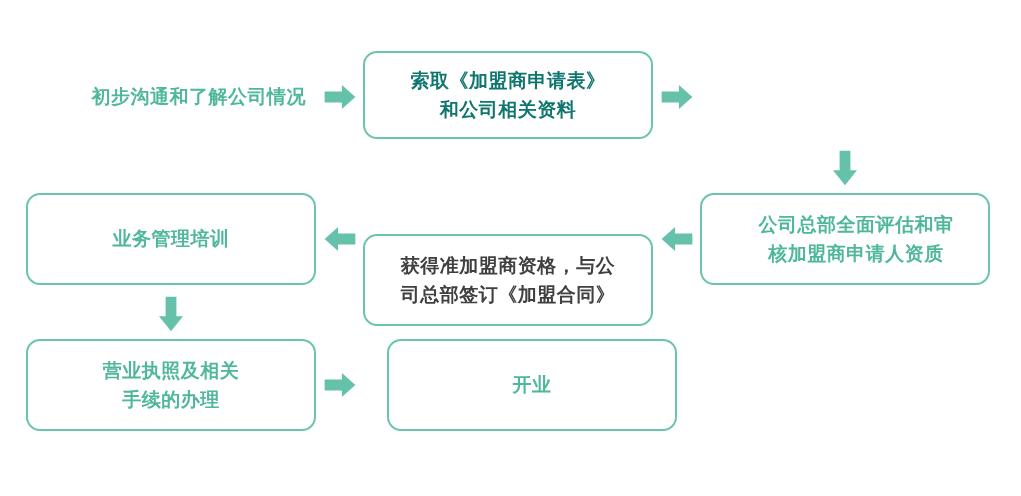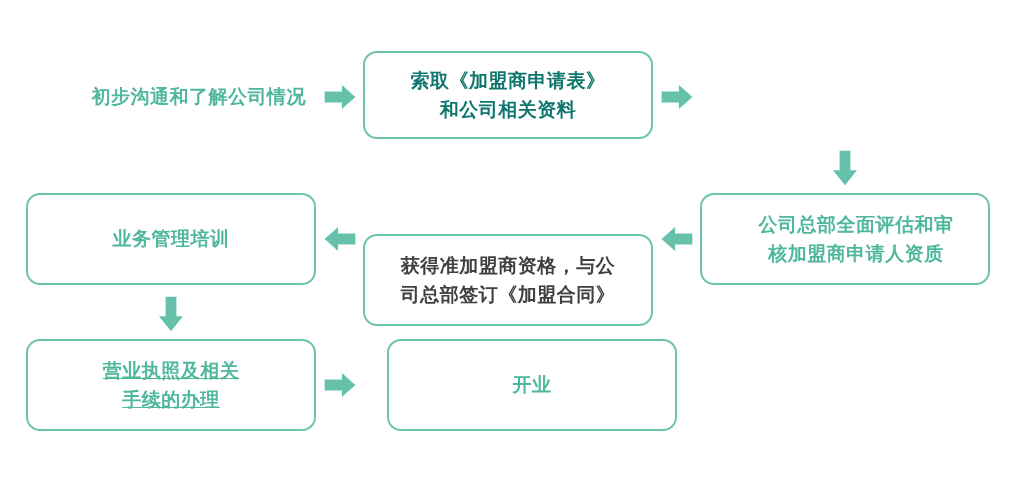--- a/index.html
+++ b/index.html
@@ -70,21 +70,21 @@
       <span class="node-label">公司总部全面评估和审
 核加盟商申请人资质</span>
     </div>
     <div class="node boxed" style="left: 363px; top: 193px; width: 290px; height: 92px; color: #404040; border-color: rgb(107, 196, 173); margin-top: 41px;">
       <span class="node-label">获得准加盟商资格，与公
 司总部签订《加盟合同》</span>
     </div>
     <div class="node boxed" style="left: 26px; top: 193px; width: 290px; height: 92px; color: rgb(79, 183, 156); border-color: rgb(107, 196, 173); text-align: right;">
       <span class="node-label">业务管理培训</span>
     </div>
-    <div class="node boxed" style="left: 26px; top: 339px; width: 290px; height: 92px; color: rgb(79, 183, 156); border-color: rgb(107, 196, 173); text-decoration: underline;">
+    <div class="node boxed" style="left: 26px; top: 339px; width: 290px; height: 92px; color: rgb(79, 183, 156); border-color: rgb(107, 196, 173);">
       <span class="node-label">营业执照及相关
 手续的办理</span>
     </div>
     <div class="node boxed" style="left: 363px; top: 339px; width: 290px; height: 92px; color: rgb(79, 183, 156); border-color: rgb(107, 196, 173); margin-left: 24px;">
       <span class="node-label">开业</span>
     </div>
     <span class="arrow" style="left: 324px; top: 82px; width: 32px; height: 30px;">
       <svg viewBox="0 0 100 100" width="32" height="30" preserveAspectRatio="none">
         <path d="M2,32 L56,32 L56,10 L98,50 L56,90 L56,68 L2,68 Z" fill="#65C1A9"></path>
       </svg>

